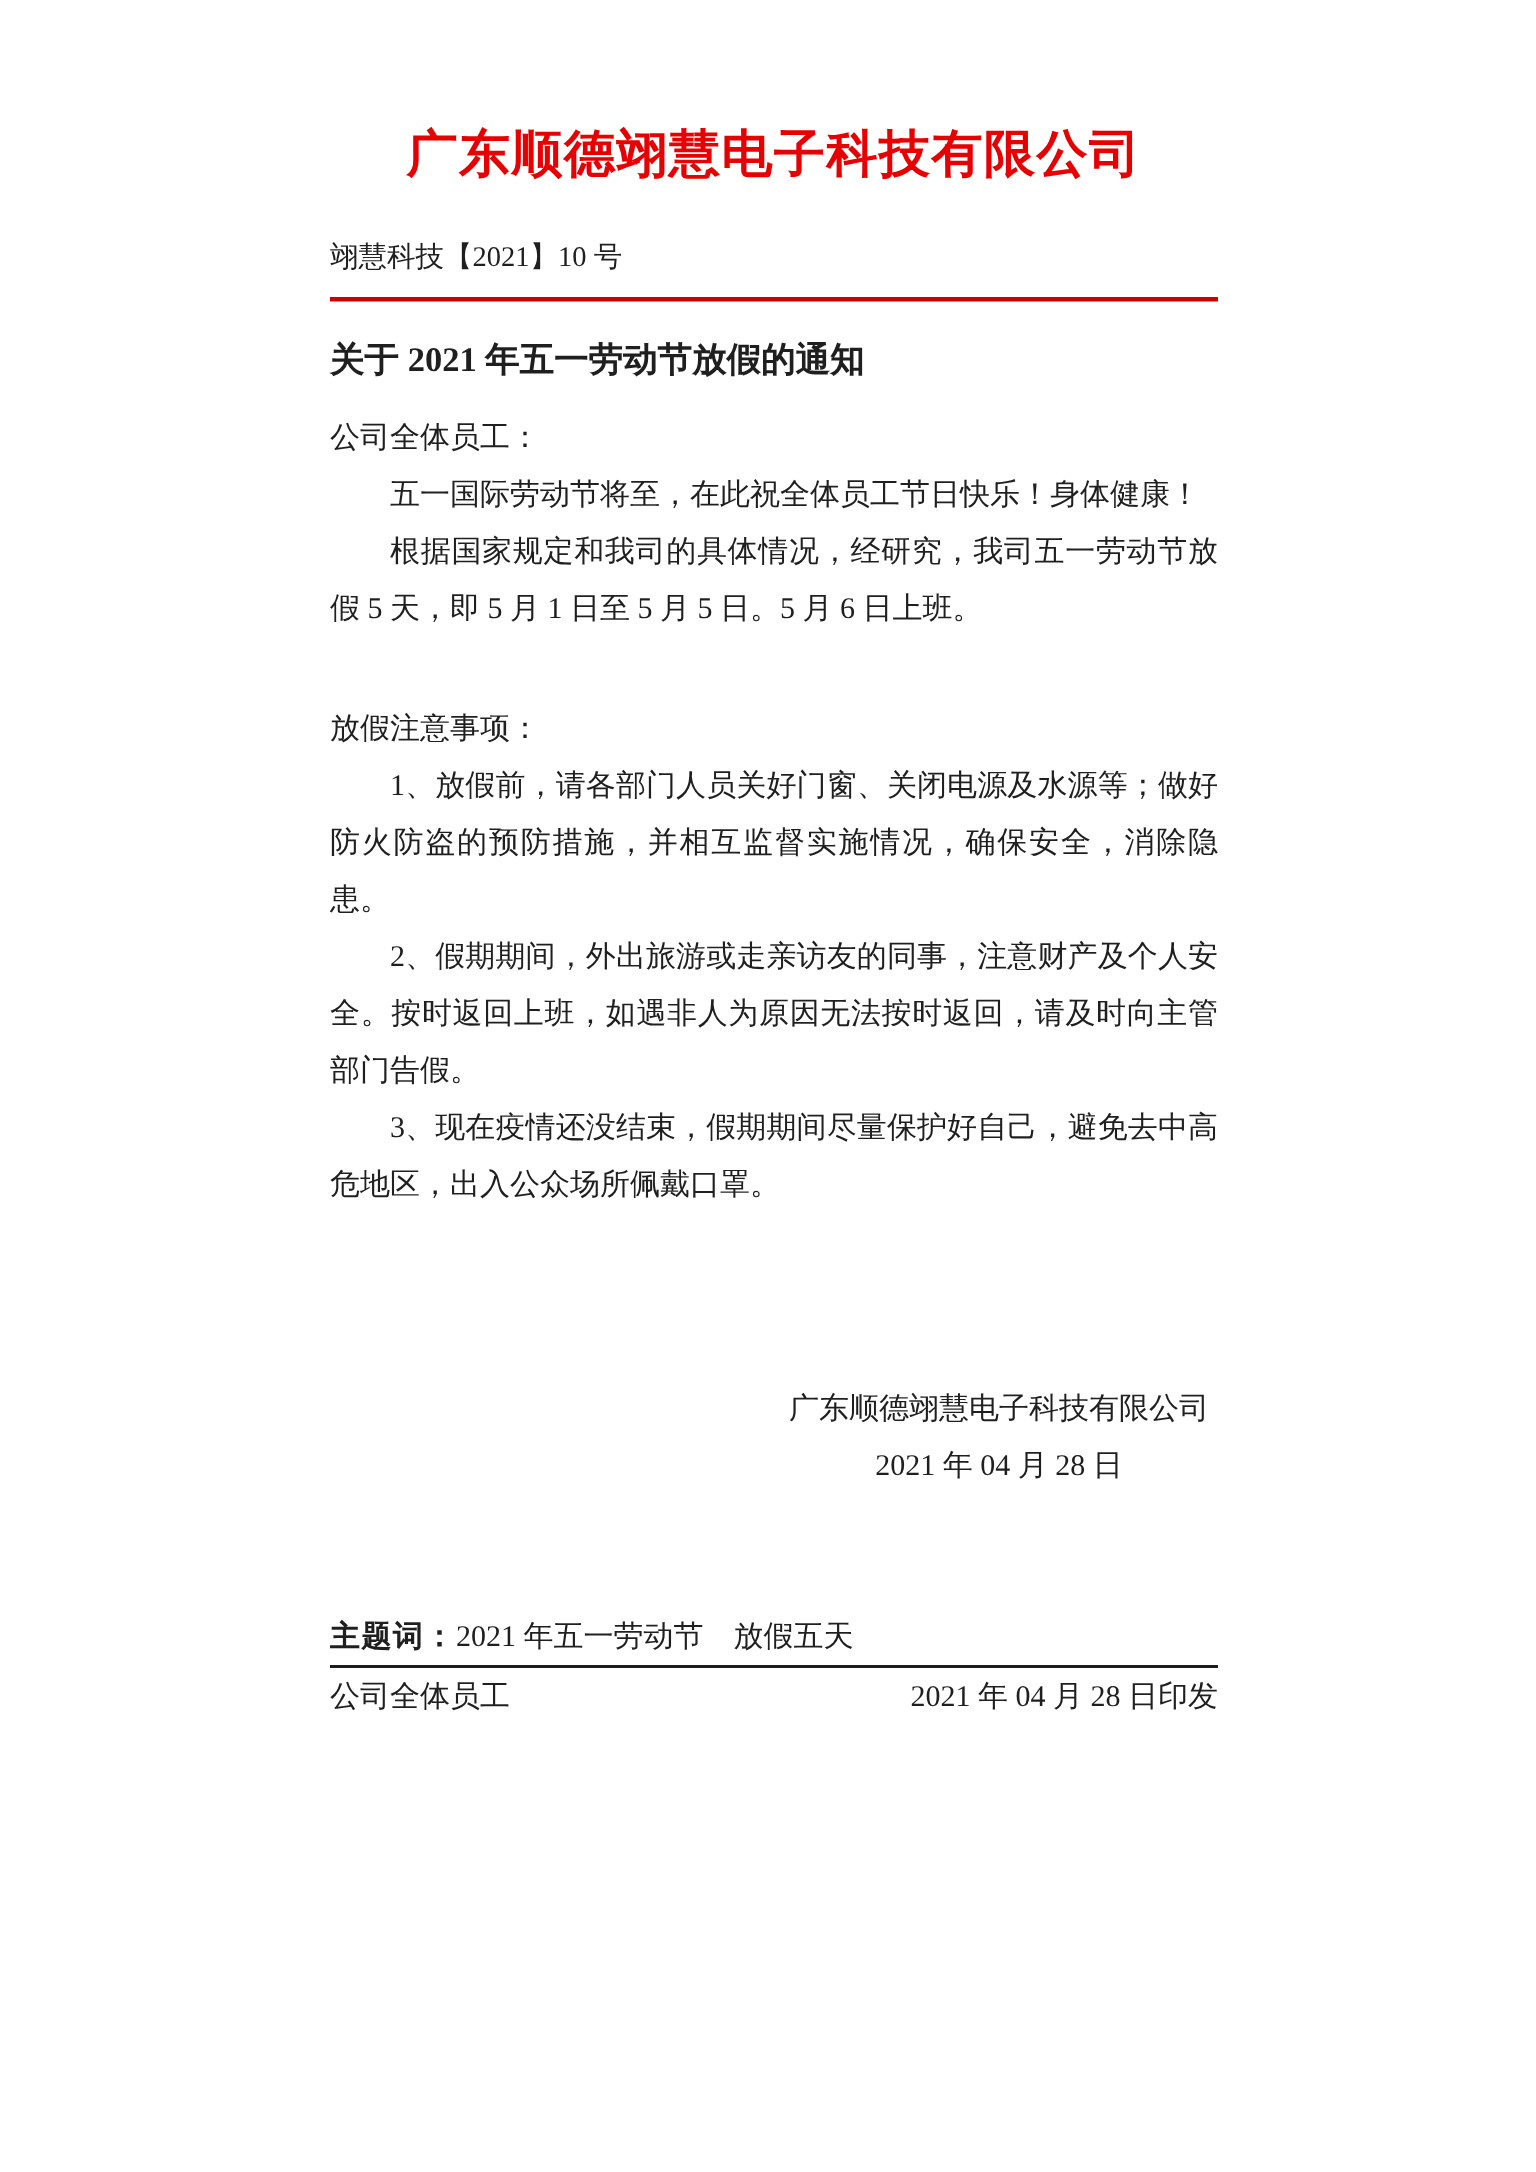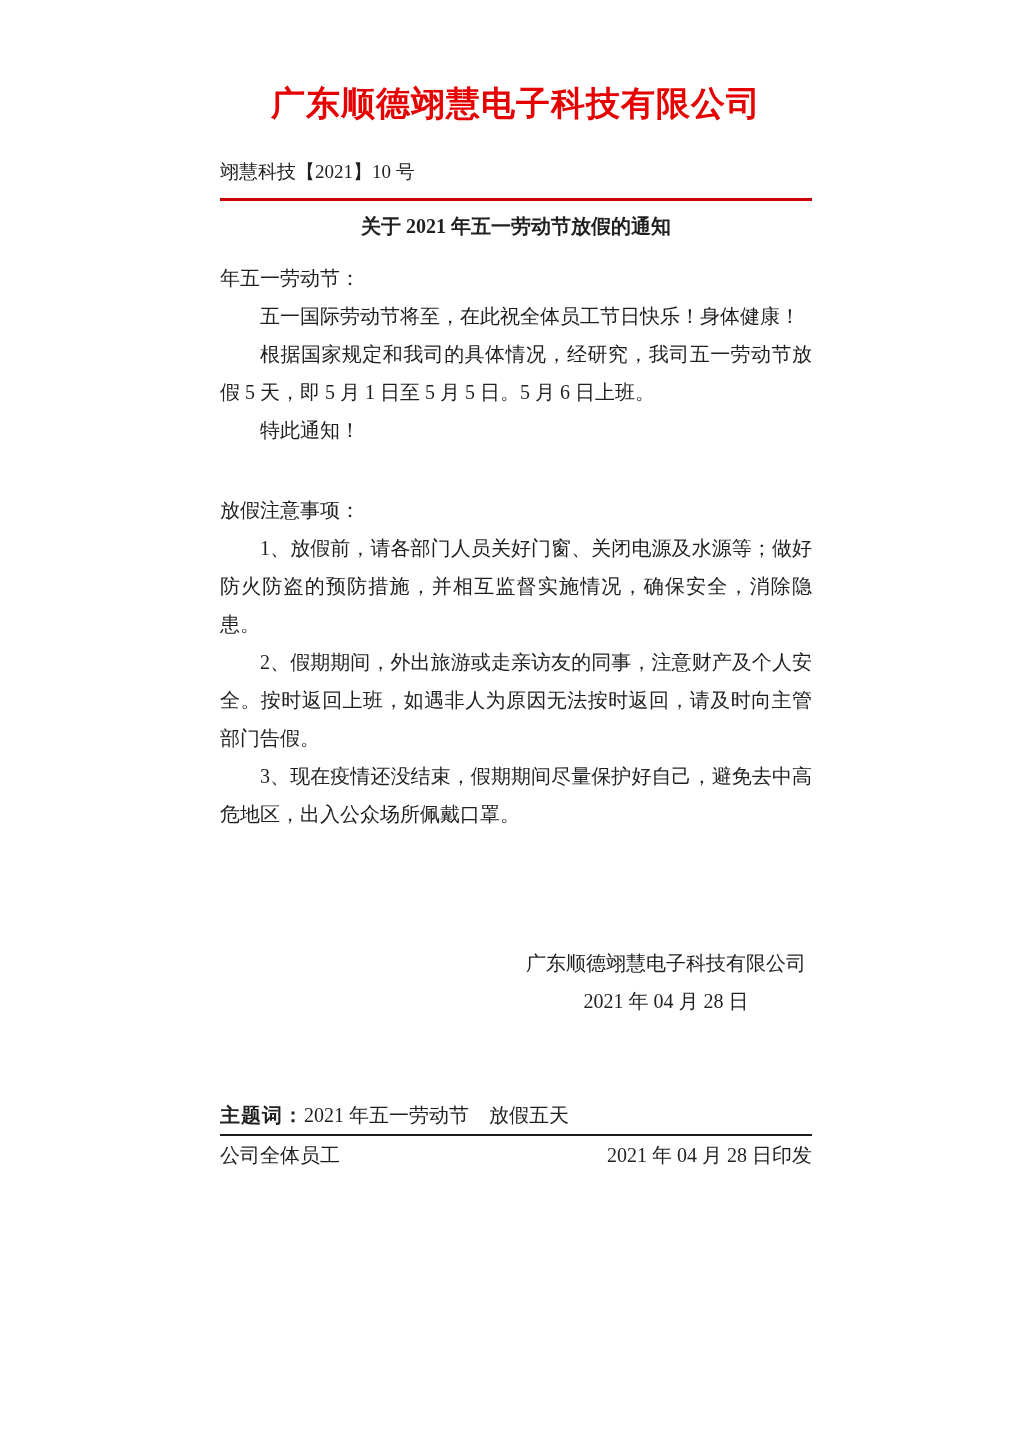--- a/index.html
+++ b/index.html
@@ -36,25 +36,25 @@
     font-size: 19px;
     line-height: 24px;
     text-align: left;
   }
   .red-rule {
     margin-top: 14px;
     height: 3px;
     background: #cc0000;
   }
   .doc-title {
-    margin-top: 10px;
-    font-size: 20px;
+    margin-top: 24px;
+    font-size: 23px;
     line-height: 30px;
     font-weight: bold;
-    text-align: center;
+    text-align: left;
     white-space: nowrap;
   }
   .body-text {
     margin-top: 18px;
     font-size: 20px;
     line-height: 38px;
     text-align: justify;
   }
   .body-text p {
     margin: 0;
@@ -107,24 +107,23 @@
 
     <div class="company-title">广东顺德翊慧电子科技有限公司</div>
 
     <div class="doc-number">翊慧科技【2021】10 号</div>
 
     <div class="red-rule"></div>
 
     <div class="doc-title">关于 2021 年五一劳动节放假的通知</div>
 
     <div class="body-text">
-      <p>年五一劳动节：</p>
+      <p>公司全体员工：</p>
       <p class="indent">五一国际劳动节将至，在此祝全体员工节日快乐！身体健康！</p>
       <p class="indent">根据国家规定和我司的具体情况，经研究，我司五一劳动节放假 5 天，即 5 月 1 日至 5 月 5 日。5 月 6 日上班。</p>
-      <p class="indent">特此通知！</p>
       <p class="notes-heading">放假注意事项：</p>
       <p class="indent">1、放假前，请各部门人员关好门窗、关闭电源及水源等；做好防火防盗的预防措施，并相互监督实施情况，确保安全，消除隐患。</p>
       <p class="indent">2、假期期间，外出旅游或走亲访友的同事，注意财产及个人安全。按时返回上班，如遇非人为原因无法按时返回，请及时向主管部门告假。</p>
       <p class="indent">3、现在疫情还没结束，假期期间尽量保护好自己，避免去中高危地区，出入公众场所佩戴口罩。</p>
     </div>
 
     <div class="signature">
       <div>广东顺德翊慧电子科技有限公司</div>
       <div>2021 年 04 月 28 日</div>
     </div>

